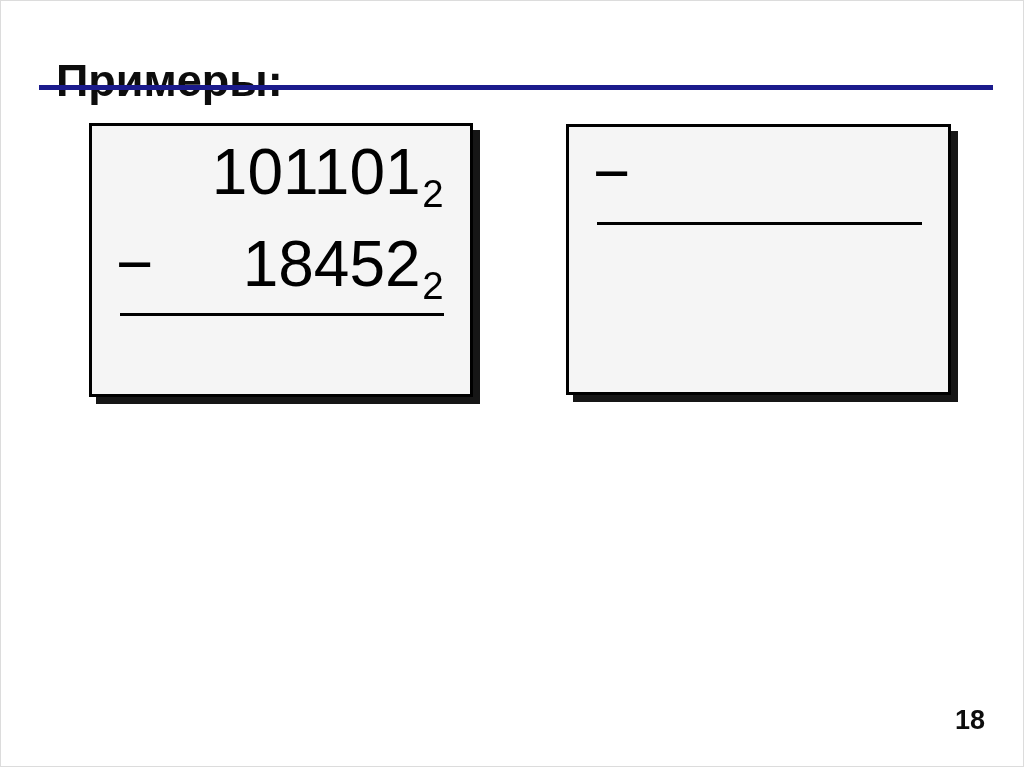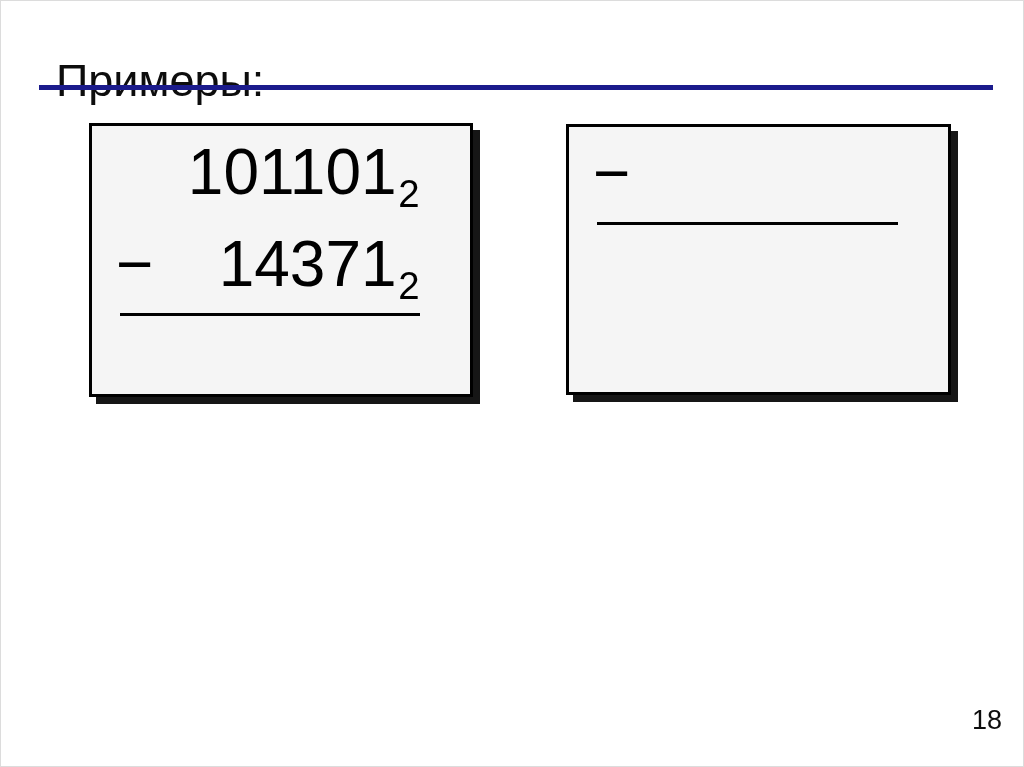--- a/index.html
+++ b/index.html
@@ -15,42 +15,42 @@
     background: #ffffff;
     border: 1px solid #dcdcdc;
     overflow: hidden;
   }
   .slide-title {
     position: absolute;
     left: 55px;
     top: 27px;
     font-size: 45px;
     line-height: 1;
-    font-weight: normal;
+    font-weight: bold;
     color: #0d0d0d;
     white-space: nowrap;
   }
   .title-underline {
     position: absolute;
     left: 38px;
     top: 84px;
     width: 954px;
     height: 5px;
   }
   .card {
     position: absolute;
     background: #f5f5f5;
     border: 3px solid #000000;
     box-shadow: 7px 7px 0 #161616;
     box-sizing: border-box;
   }
   .card-1 { left: 88px;  top: 122px; width: 384px; height: 274px; }
   .card-2 { left: 565px; top: 123px; width: 385px; height: 271px; }
   .prob {
-    padding: 0 52px 0 24px;
+    padding: 0 28px 0 24px;
   }
   .prob-row {
     display: flex;
     align-items: baseline;
     font-size: 64px;
     line-height: 92px;
     color: #000000;
     white-space: nowrap;
   }
   .prob-row .op {
@@ -69,44 +69,44 @@
   }
   .answer-line {
     height: 3px;
     background: #000000;
     margin-top: 3px;
     margin-left: 4px;
     margin-right: -2px;
   }
   .page-number {
     position: absolute;
-    right: 21px;
+    right: 38px;
     bottom: 30px;
     font-size: 27px;
-    font-weight: normal;
+    font-weight: bold;
     color: #0d0d0d;
   }
 </style>
 </head>
 <body>
 
 <div class="slide">
 
   <h1 class="slide-title">Примеры:</h1>
 
   <div class="title-underline" style="background: rgb(27, 27, 140);"></div>
 
   <div class="card card-1" style="background: rgb(245, 245, 245); border-color: rgb(0, 0, 0); box-shadow: rgb(22, 22, 22) 7px 7px 0px;">
     <div class="prob">
       <div class="prob-row">
         <span class="num"><span>101101</span><sub>2</sub></span>
       </div>
       <div class="prob-row">
         <span class="op">−</span>
-        <span class="num"><span>14371</span><sub>2</sub></span>
+        <span class="num"><span>18452</span><sub>2</sub></span>
       </div>
       <div class="answer-line"></div>
     </div>
   </div>
 
   <div class="card card-2" style="background: rgb(245, 245, 245); border-color: rgb(0, 0, 0); box-shadow: rgb(22, 22, 22) 7px 7px 0px;">
     <div class="prob">
       <div class="prob-row">
         <span class="op">−</span>
       </div>

